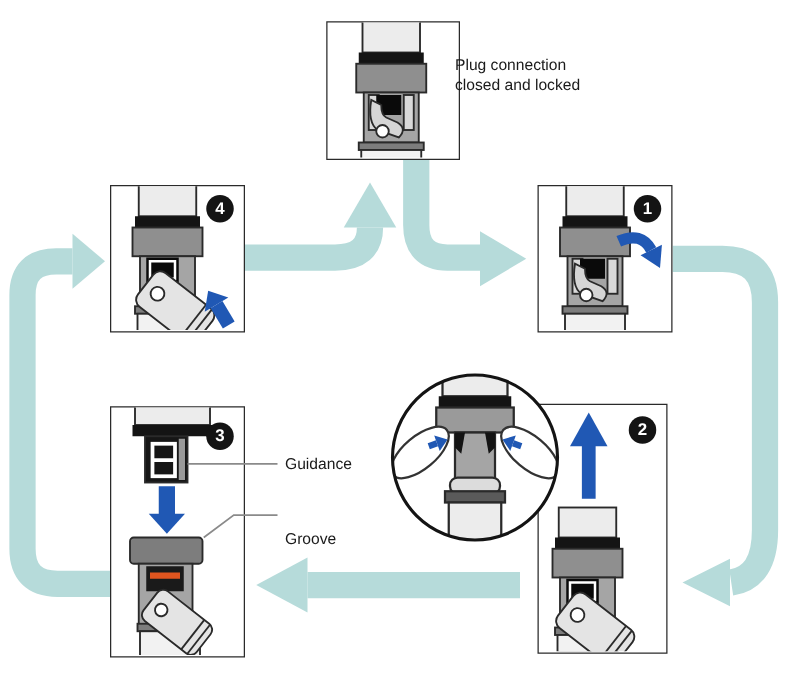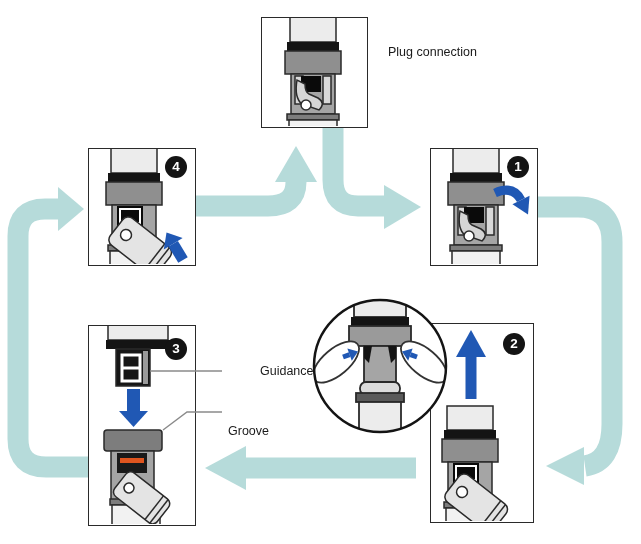--- a/index.html
+++ b/index.html
@@ -11,26 +11,26 @@
   .panel{
     position:absolute;background:#ffffff;border:1.3px solid #2a2a2a;box-sizing:border-box;
   }
   .panel svg{position:absolute;left:0;top:0;}
   .badge{
     position:absolute;width:22px;height:22px;border-radius:50%;
     background:#141414;color:#ffffff;font-size:13.5px;font-weight:bold;
     text-align:center;line-height:22px;
   }
   .note{
-    position:absolute;left:388px;top:44px;font-size:12.5px;line-height:16px;
+    position:absolute;left:364px;top:44px;font-size:12.5px;line-height:16px;
   }
   .callout{
     position:absolute;font-size:12.5px;line-height:15px;
   }
-  .callout.guidance{left:228px;top:364px;margin-left:32px;}
+  .callout.guidance{left:228px;top:364px;}
   .callout.groove{left:228px;top:424px;}
   .inset{position:absolute;left:310px;top:296px;width:140px;height:140px;}
 </style>
 </head>
 <body>
 
 <div class="canvas">
 
   <svg class="layer" viewBox="0 0 641 544">
     <g fill="none" stroke="#b6dbda" stroke-width="21">
@@ -209,17 +209,18 @@
 
   <svg class="layer" viewBox="0 0 641 544" style="pointer-events:none;">
     <g fill="none" stroke="#8a8a8a" stroke-width="1.4">
       <path d="M150,371 L222,371"></path>
       <path d="M163,430 L187,412 L222,412"></path>
     </g>
   </svg>
 
   <div class="note">
     <div>Plug connection</div>
+    <div>closed and locked</div>
   </div>
   <div class="callout guidance">Guidance</div>
   <div class="callout groove">Groove</div>
 
 </div>
 
 </body></html>

